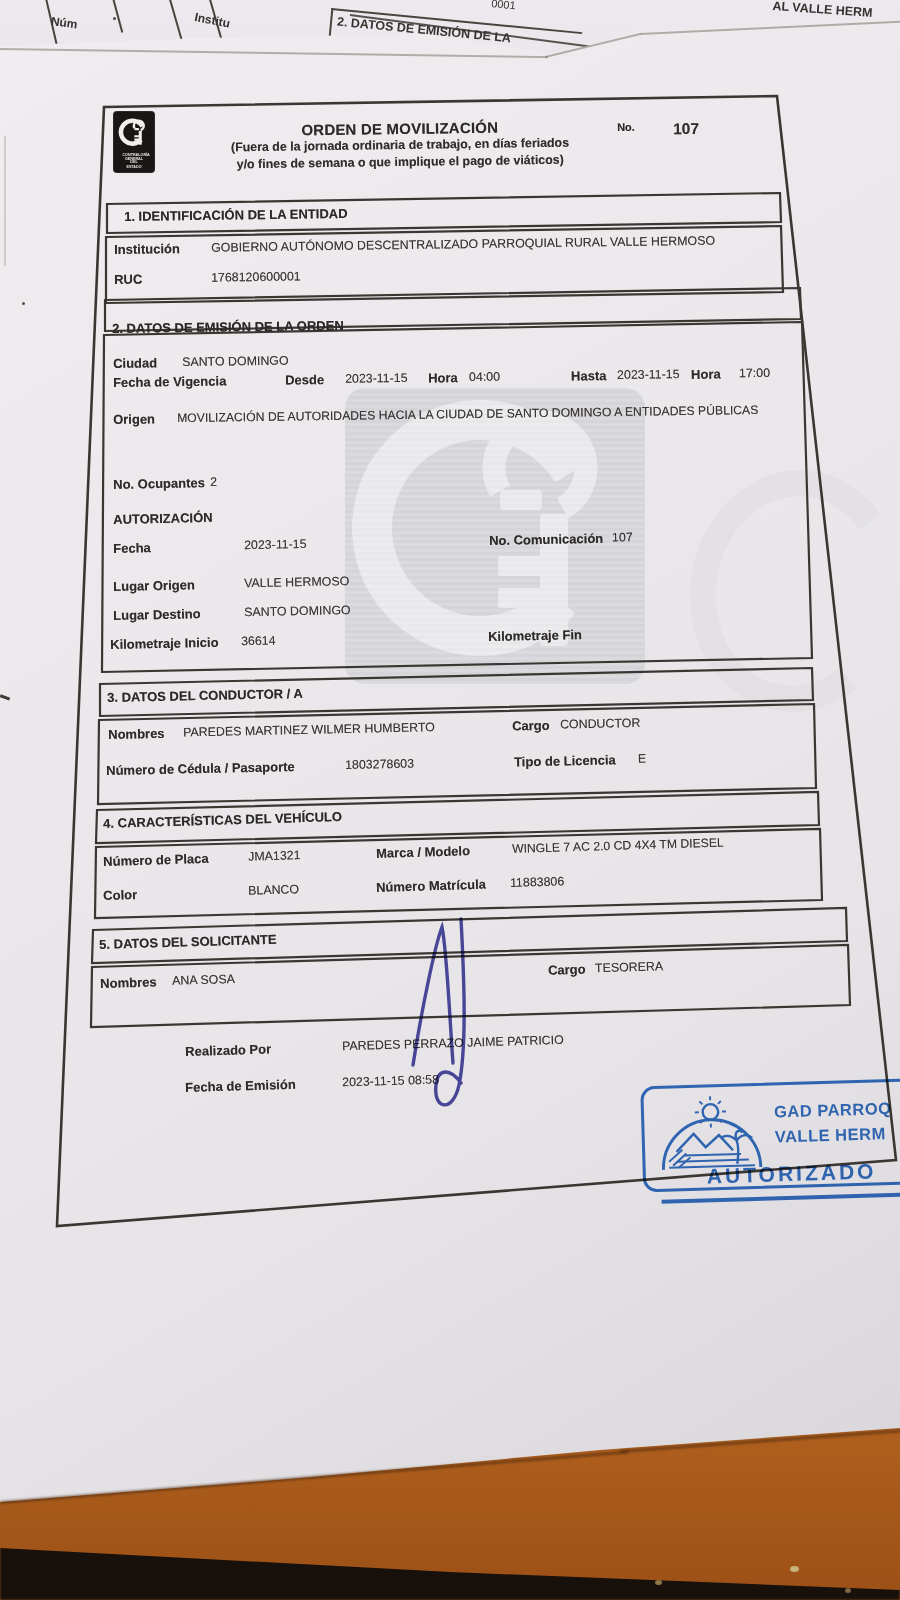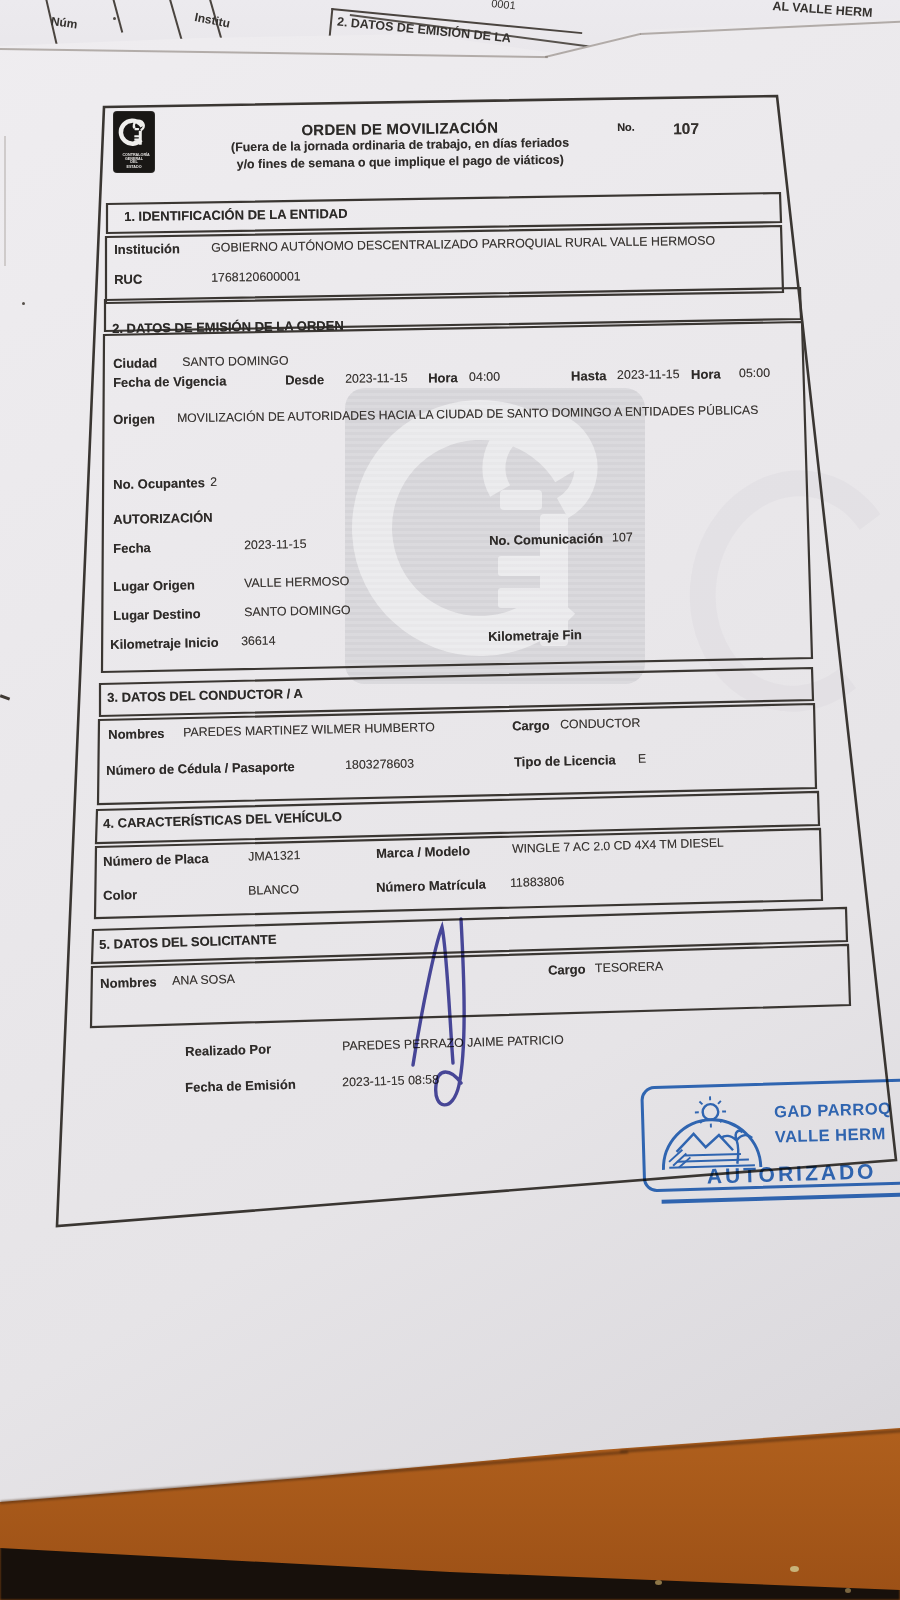--- a/index.html
+++ b/index.html
@@ -177,21 +177,21 @@
   </div>
   <div class="row tA" style="left:113px;top:375px;">
     <span class="lb soft" style="left:0;">Fecha de Vigencia</span>
     <span class="lb soft" style="left:172px;">Desde</span>
     <span class="vl soft" style="left:232px;">2023-11-15</span>
     <span class="lb soft" style="left:315px;">Hora</span>
     <span class="vl soft" style="left:356px;">04:00</span>
     <span class="lb soft" style="left:458px;">Hasta</span>
     <span class="vl soft" style="left:504px;">2023-11-15</span>
     <span class="lb soft" style="left:578px;">Hora</span>
-    <span class="vl soft" style="left:626px;">05:00</span>
+    <span class="vl soft" style="left:626px;">17:00</span>
   </div>
   <div class="row tA" style="left:113px;top:412px;">
     <span class="lb soft" style="left:0;">Origen</span>
     <span class="vl soft" style="left:64px;font-size:12.2px;">MOVILIZACIÓN DE AUTORIDADES HACIA LA CIUDAD DE SANTO DOMINGO A ENTIDADES PÚBLICAS</span>
   </div>
   <div class="row tB" style="left:113px;top:477px;">
     <span class="lb soft" style="left:0;">No. Ocupantes</span>
     <span class="vl soft" style="left:97px;">2</span>
   </div>
   <div class="row tB" style="left:113px;top:512px;">

